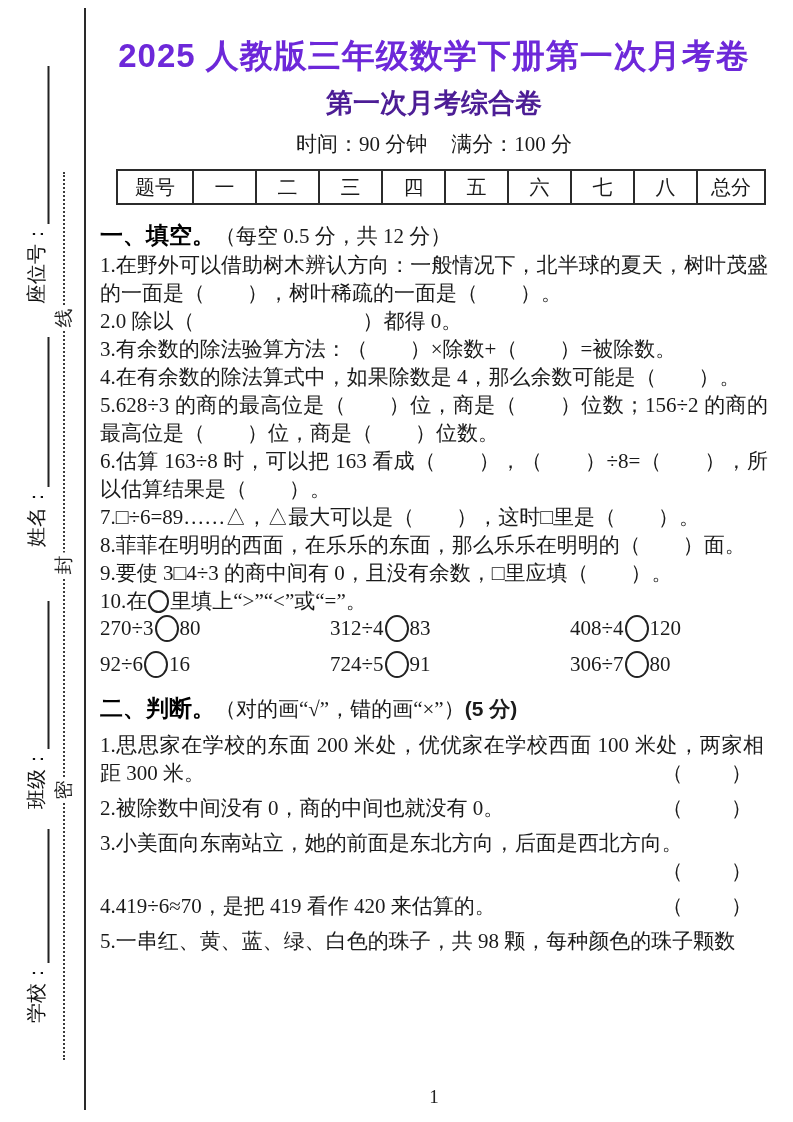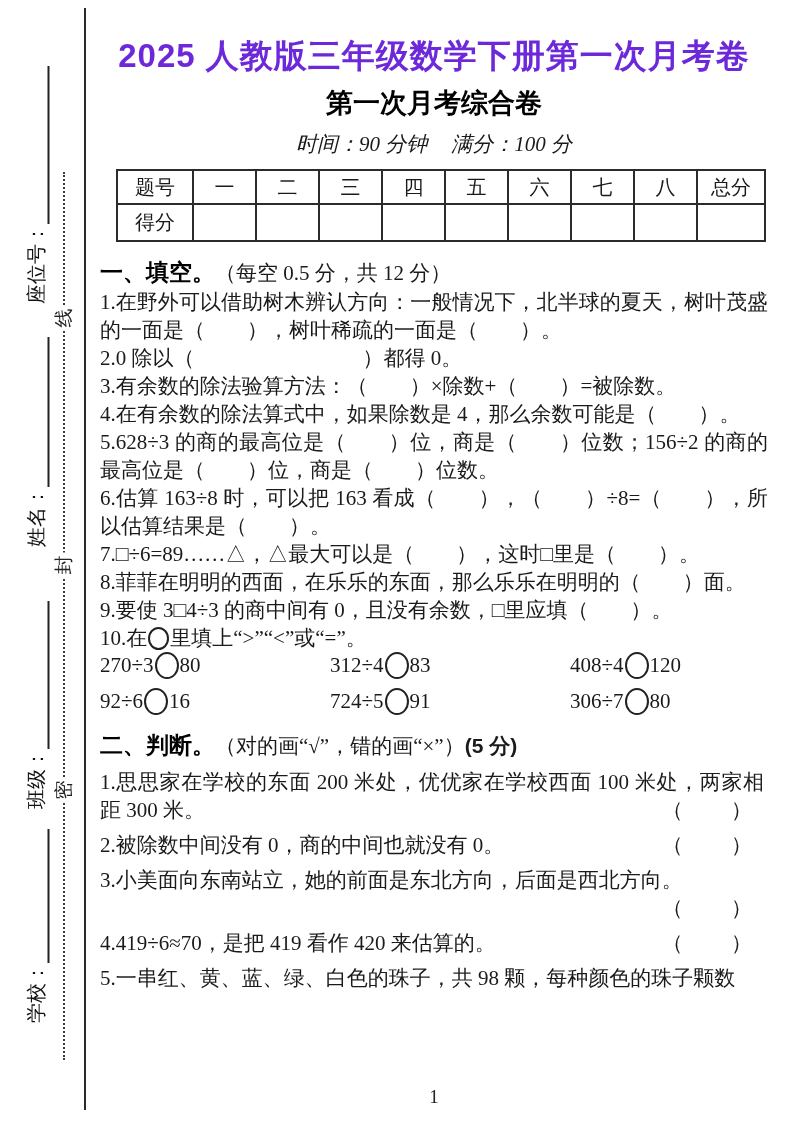--- a/index.html
+++ b/index.html
@@ -51,23 +51,23 @@
   
   .content { position: absolute; left: 100px; top: 0; width: 668px; }
   .title {
     margin-top: 34px; text-align: center;
     font-family: "Liberation Sans", sans-serif;
     font-weight: 900; font-size: 33px; letter-spacing: 1px; color: #6d28d9;
   }
   .subtitle {
     margin-top: 6px; text-align: center;
     font-family: "Liberation Sans", sans-serif;
-    font-weight: 900; font-size: 27px; color: #000000;
-  }
-  .meta { margin-top: 9px; text-align: center; font-size: 21px; font-style: italic; }
+    font-weight: 900; font-size: 27px; color: #4c1d95;
+  }
+  .meta { margin-top: 9px; text-align: center; font-size: 21px; }
   .meta span { margin: 0 12px; }
 
   table.score-table {
     border-collapse: collapse; table-layout: fixed;
     margin: 11px 0 0 16px; width: 648px;
   }
   .score-table td {
     border: 2px solid #2b2b2b; text-align: center;
     font-size: 20px; padding: 0;
   }
@@ -172,32 +172,20 @@
       <td>一</td>
       <td>二</td>
       <td>三</td>
       <td>四</td>
       <td>五</td>
       <td>六</td>
       <td>七</td>
       <td>八</td>
       <td>总分</td>
     </tr>
-    <tr class="r2">
-      <td>得分</td>
-      <td></td>
-      <td></td>
-      <td></td>
-      <td></td>
-      <td></td>
-      <td></td>
-      <td></td>
-      <td></td>
-      <td></td>
-    </tr>
   </tbody>
     </table>
 
   <div class="sec-header">
     <span class="sec-label">一、填空。</span><span class="sec-note">（每空 0.5 分，共 12 分）</span>
   </div>
 
   <p class="q">1.在野外可以借助树木辨认方向：一般情况下，北半球的夏天，树叶茂盛的一面是（　　），树叶稀疏的一面是（　　）。</p>
   <p class="q">2.0 除以（　　　　　　　　）都得 0。</p>
   <p class="q">3.有余数的除法验算方法：（　　）×除数+（　　）=被除数。</p>

